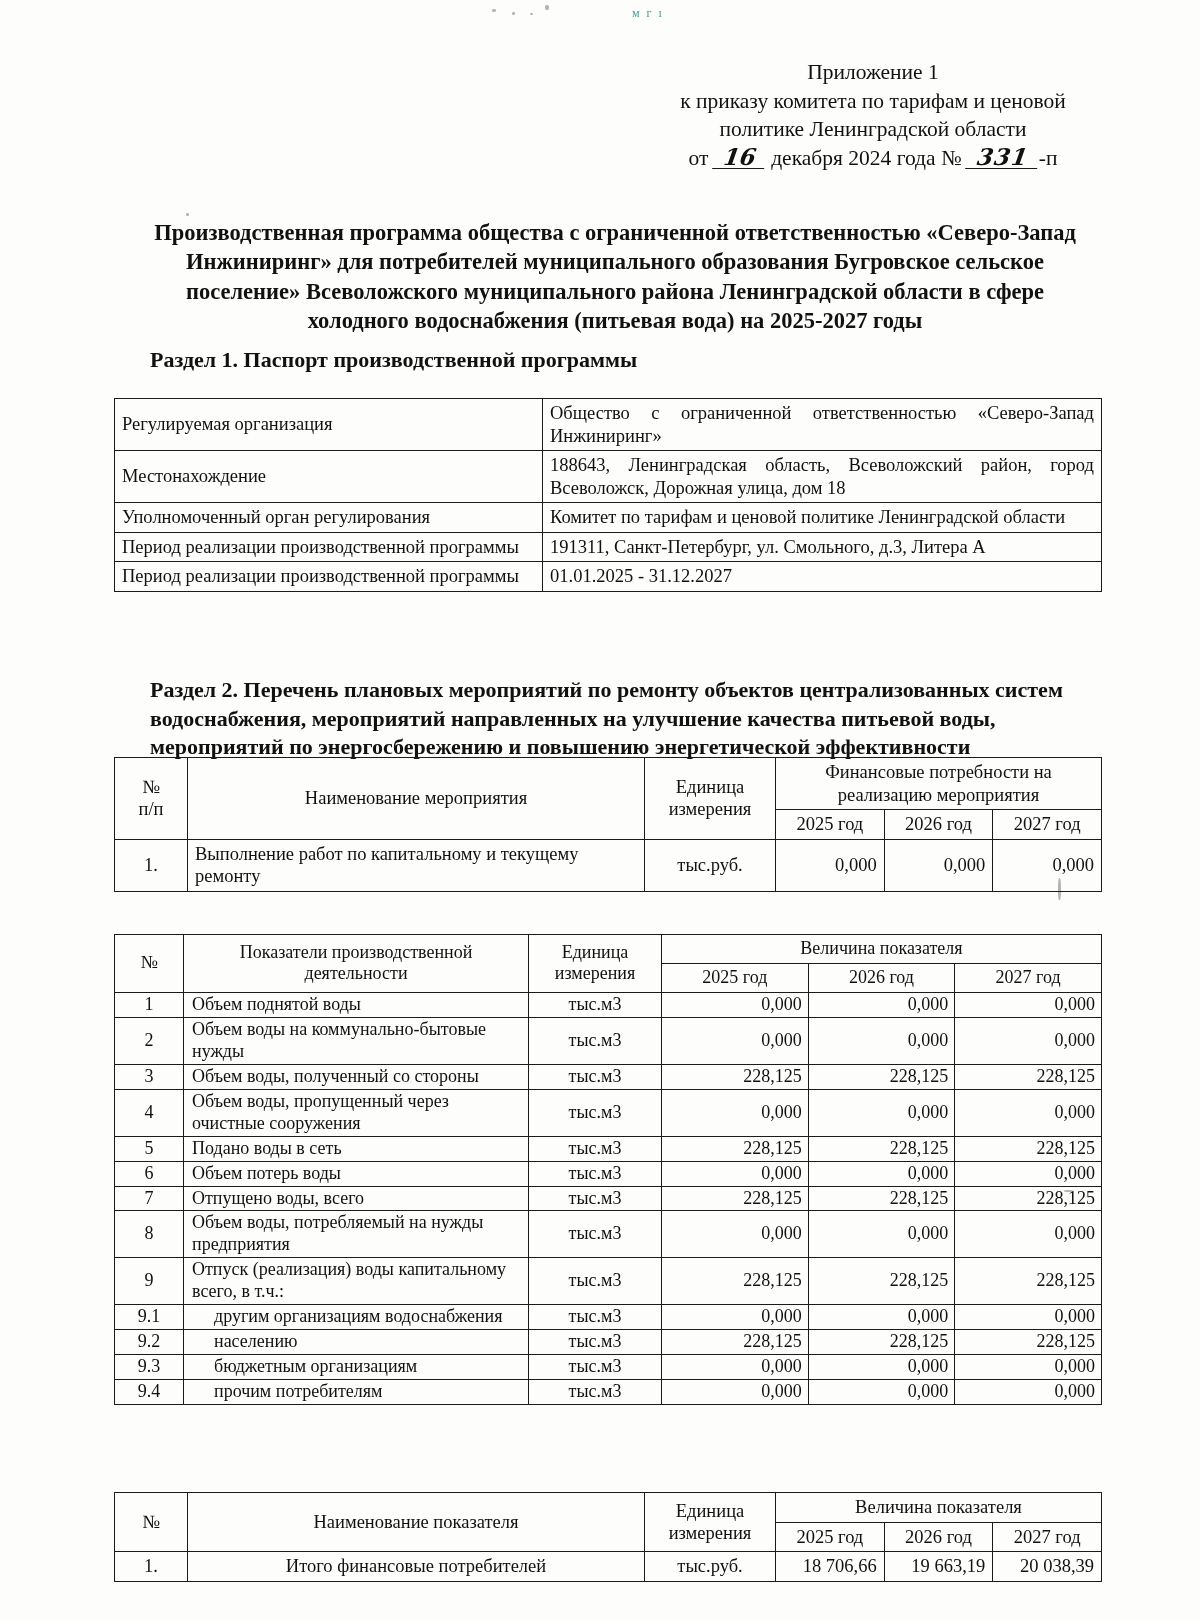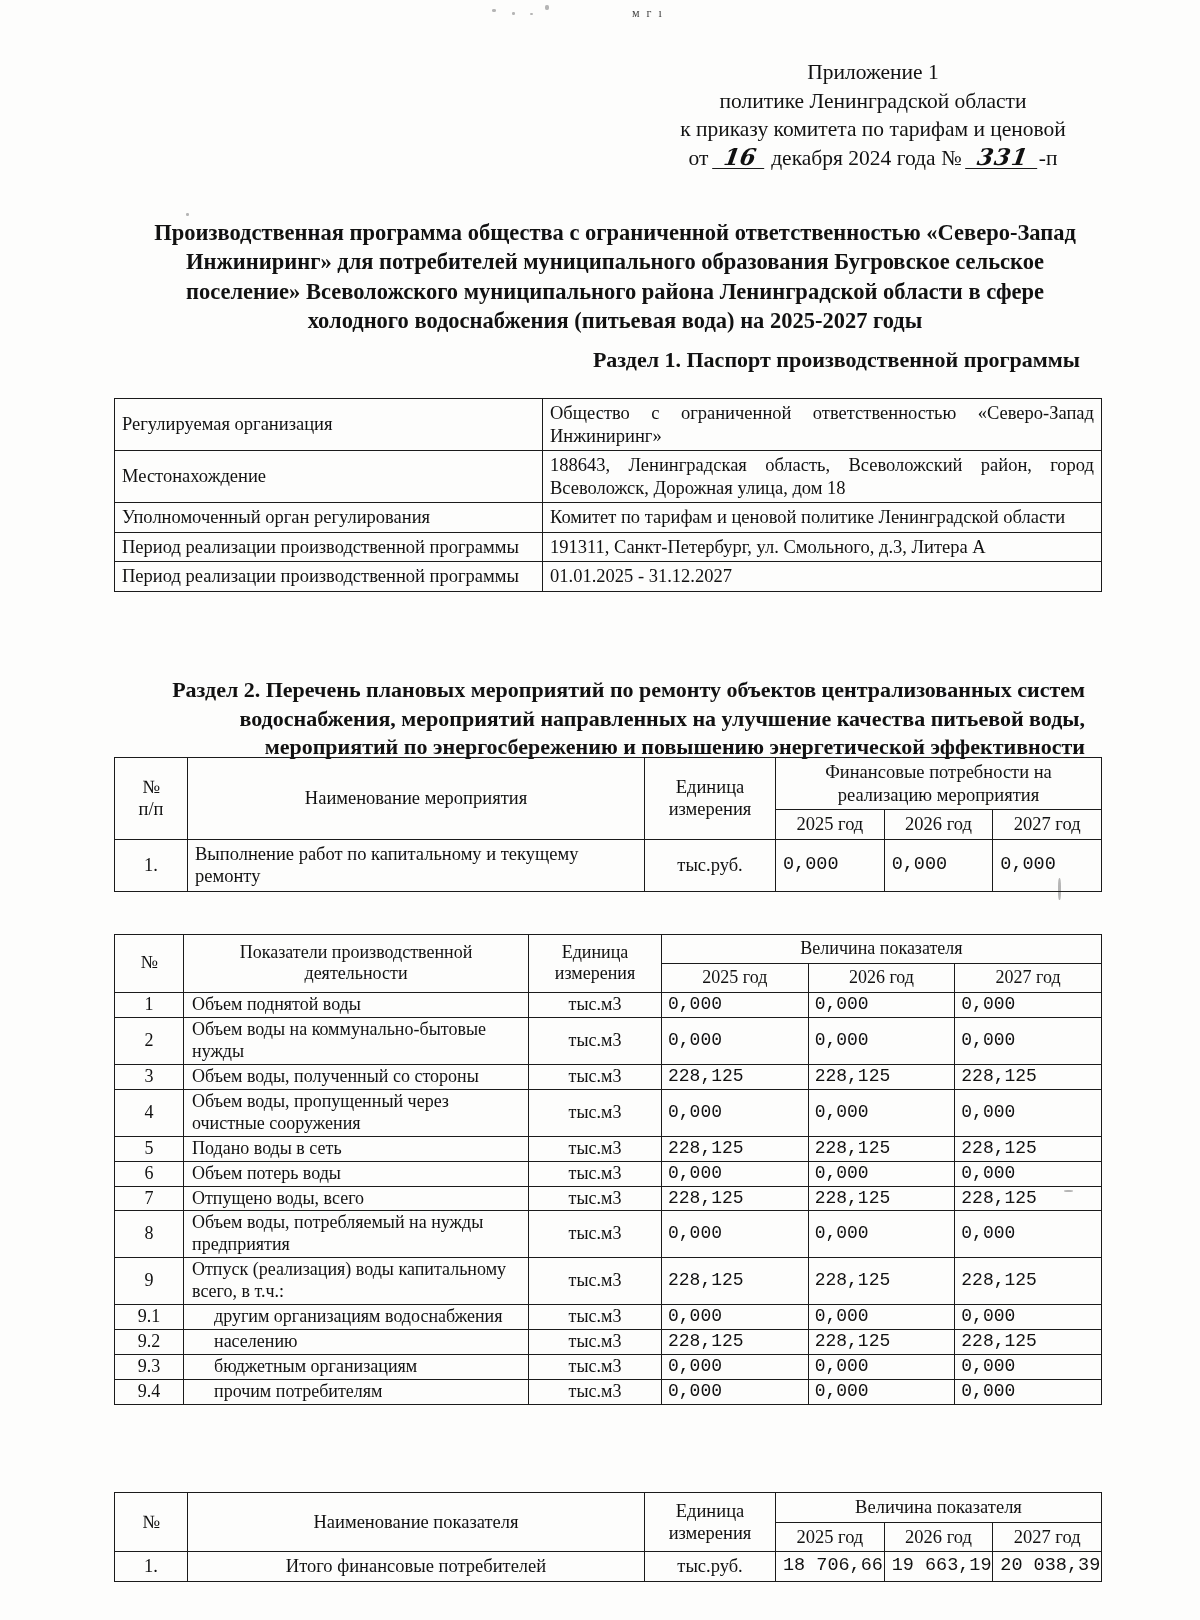--- a/index.html
+++ b/index.html
@@ -25,21 +25,21 @@
   
   .scan-speck {
     position: absolute;
     background: #7a7a7a;
     opacity: .55;
     border-radius: 40%;
   }
   .scan-mark {
     position: absolute;
     font-family: "Liberation Serif", serif;
-    color: #000000;
+    color: #0f766e;
     font-size: 12px;
     letter-spacing: 2px;
     opacity: .75;
   }
 
   
   .doc-header {
     position: absolute;
     top: 58px;
     right: 92px;
@@ -78,21 +78,21 @@
     width: 930px;
     text-align: center;
     font-weight: bold;
     font-size: 22.5px;
     line-height: 1.30;
   }
 
   
   .section-heading {
     position: absolute;
-    text-align: right;
+    text-align: left;
     font-weight: bold;
     font-size: 22px;
     line-height: 1.30;
   }
   #sec1-heading { top: 346px; left: 150px; width: 930px; }
   #sec2-heading { top: 676px; left: 150px; width: 935px; }
   #sec3-heading { top: 884px; left: 150px; width: 930px; }
   #sec4-heading { top: 1392px; left: 150px; width: 930px; }
 
   
@@ -105,21 +105,21 @@
   }
   table.doc-table td, table.doc-table th {
     border: 1.6px solid #1b1b1b;
     padding: 3px 7px;
     vertical-align: middle;
     font-weight: normal;
   }
   .c { text-align: center; }
   .l { text-align: left; }
   .jn { text-align: justify; }
-  .num-cell { text-align: left; white-space: nowrap; font-family: Liberation Mono, monospace; }
+  .num-cell { text-align: right; white-space: nowrap; }
 
   
   #table-passport { top: 398px; left: 114px; width: 988px; }
   #table-passport td { font-size: 18.5px; }
   #table-passport td.key { width: 413px; }
 
   
   #table-measures { top: 757px; left: 114px; width: 988px; }
   #table-measures .col-no { width: 58px; }
   #table-measures .col-name { width: 442px; }
@@ -152,22 +152,22 @@
   <div class="scan-speck" style="left:512px;top:12px;width:3px;height:3px;"></div>
   <div class="scan-speck" style="left:530px;top:13px;width:3px;height:2px;"></div>
   <div class="scan-speck" style="left:545px;top:5px;width:4px;height:5px;"></div>
   <div class="scan-mark" style="left:632px;top:6px;">м г ı</div>
   <div class="scan-speck" style="left:1058px;top:878px;width:3px;height:22px;"></div>
   <div class="scan-speck" style="left:1064px;top:1190px;width:9px;height:2px;"></div>
   <div class="scan-speck" style="left:186px;top:213px;width:3px;height:3px;"></div>
 
   <div class="doc-header">
     <div class="hline">Приложение 1</div>
+    <div class="hline">к приказу комитета по тарифам и ценовой</div>
     <div class="hline">политике Ленинградской области</div>
-    <div class="hline">к приказу комитета по тарифам и ценовой</div>
     <div class="hdr-date-line">
       <span>от</span>
       <span class="handwrite">16</span>
       <span>декабря 2024 года №</span>
       <span class="handwrite num">331</span><span>-п</span>
     </div>
   </div>
 
   <div class="doc-title">Производственная программа общества с ограниченной ответственностью «Северо-Запад Инжиниринг» для потребителей муниципального образования Бугровское сельское поселение» Всеволожского муниципального района Ленинградской области в сфере холодного водоснабжения (питьевая вода) на 2025-2027 годы</div>
 

